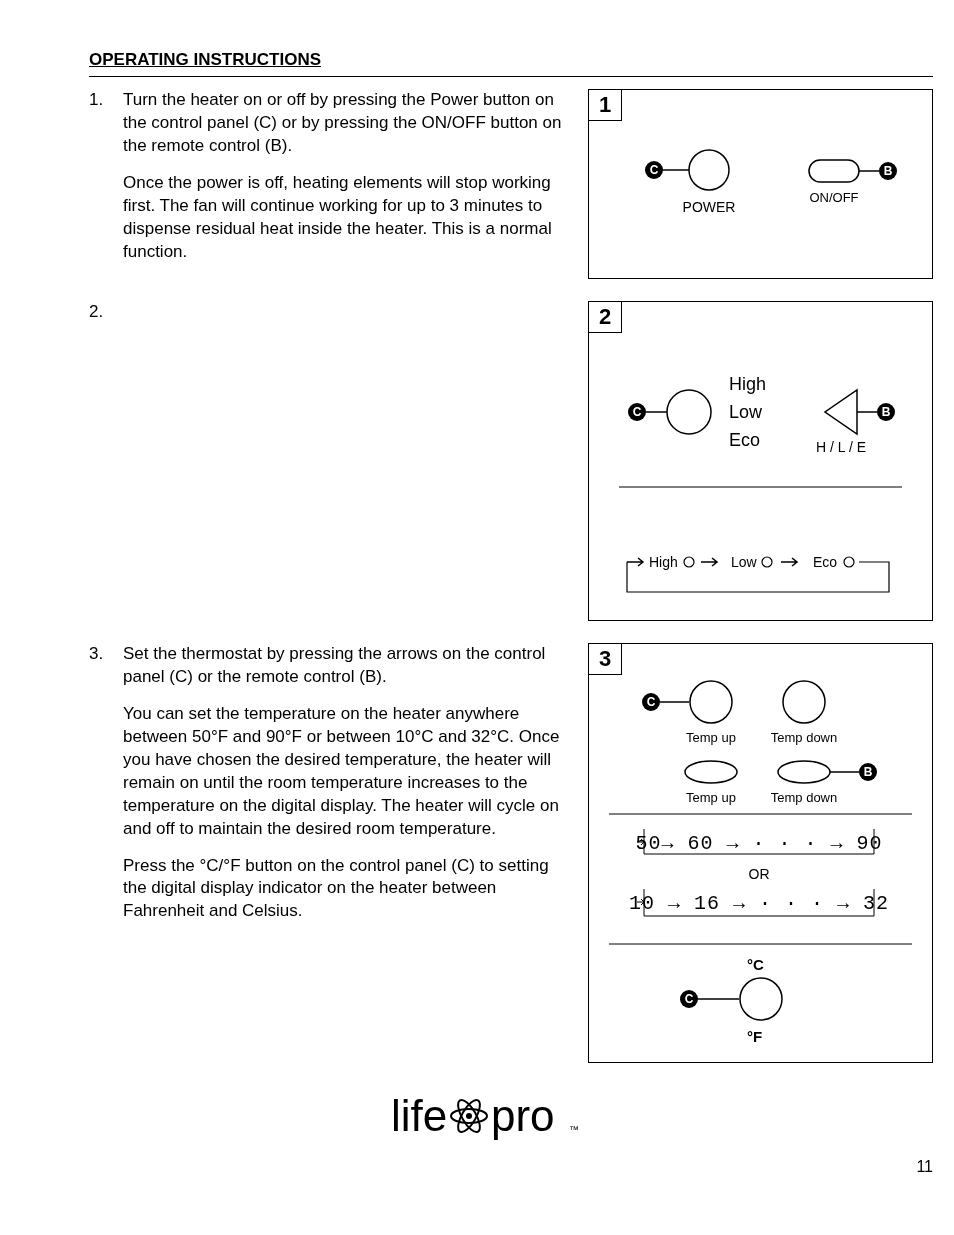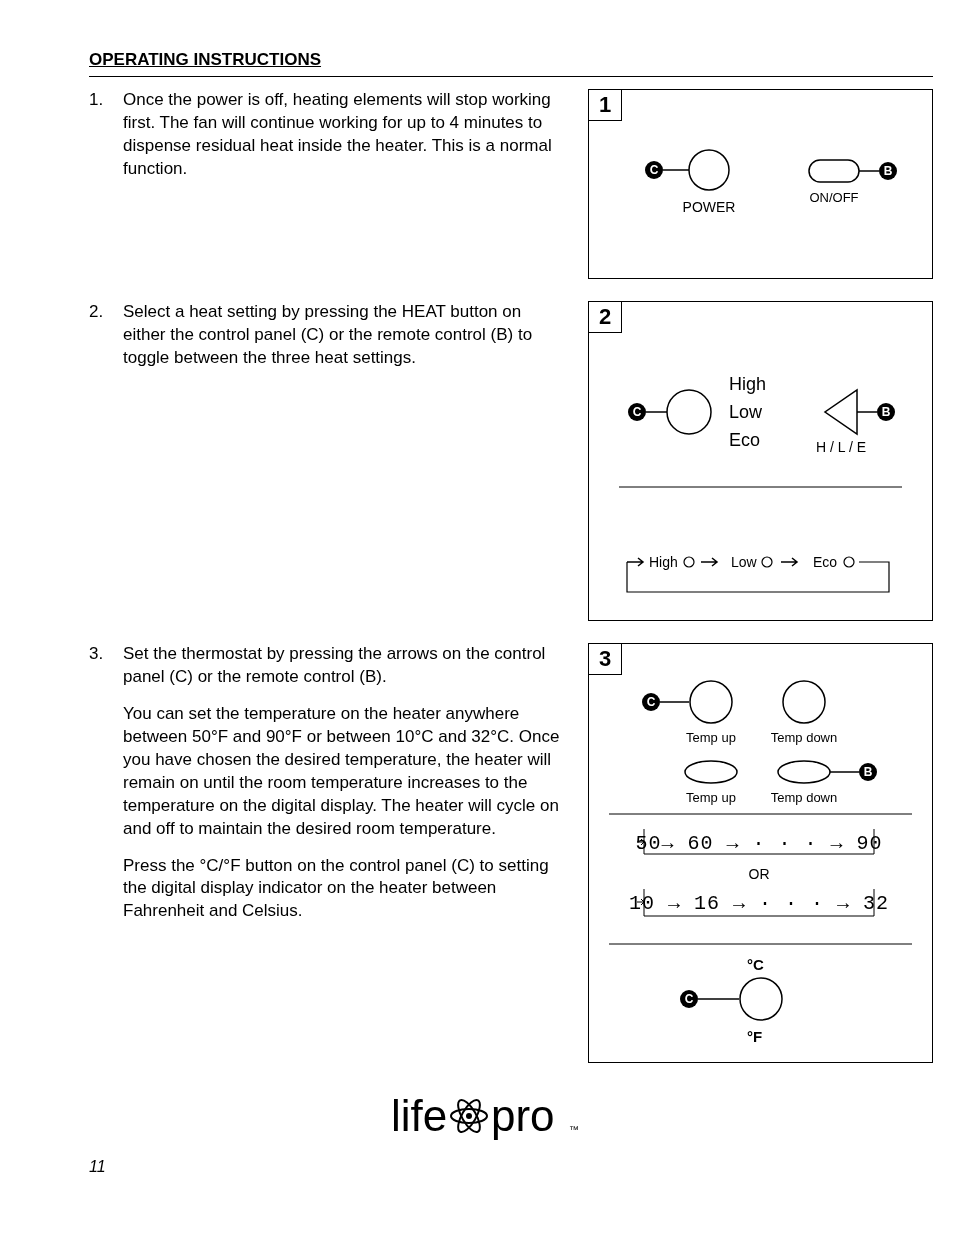--- a/index.html
+++ b/index.html
@@ -63,41 +63,41 @@
     font-weight: bold;
     font-size: 22px;
     padding: 2px 10px;
   }
   .logo {
     text-align: center;
     margin-top: 10px;
     padding-right: 10px;
   }
   .page-num {
-    text-align: left;
+    text-align: right;
     font-size: 16px;
     margin-top: 10px;
-    font-style: italic;
   }
   svg text { font-family: Arial, Helvetica, sans-serif; }
   .seg7 { font-family: "Courier New", monospace; letter-spacing: 1px; font-size: 20px; }
 </style>
 </head>
 <body>
 
 <div class="page">
 
   <div class="section-title">OPERATING INSTRUCTIONS</div>
 
   <div class="content-row">
     <div class="text-col">
       <div class="step">
         <div class="step-num">1.</div>
         <div class="step-body">
-          <p>Once the power is off, heating elements will stop working first. The fan will continue working for up to 4 minutes to dispense residual heat inside the heater. This is a normal function.</p>
+          <p>Turn the heater on or off by pressing the Power button on the control panel (C) or by pressing the ON/OFF button on the remote control (B).</p>
+          <p>Once the power is off, heating elements will stop working first. The fan will continue working for up to 3 minutes to dispense residual heat inside the heater. This is a normal function.</p>
         </div>
       </div>
     </div>
     <div class="fig-col">
       <div class="fig" style="height:190px;">
         <div class="fig-num">1</div>
         <svg width="343" height="188">
 
           <circle cx="65" cy="80" r="9" fill="#000"></circle>
           <text x="65" y="84" text-anchor="middle" fill="#fff" font-size="12" font-weight="bold">C</text>
@@ -113,21 +113,20 @@
         </svg>
       </div>
     </div>
   </div>
 
   <div class="content-row" style="margin-top:6px;">
     <div class="text-col">
       <div class="step">
         <div class="step-num">2.</div>
         <div class="step-body">
-          <p>Select a heat setting by pressing the HEAT button on either the control panel (C) or the remote control (B) to toggle between the three heat settings.</p>
         </div>
       </div>
     </div>
     <div class="fig-col">
       <div class="fig" style="height:320px;">
         <div class="fig-num">2</div>
         <svg width="343" height="318">
 
           <circle cx="48" cy="110" r="9" fill="#000"></circle>
           <text x="48" y="114" text-anchor="middle" fill="#fff" font-size="12" font-weight="bold">C</text>

